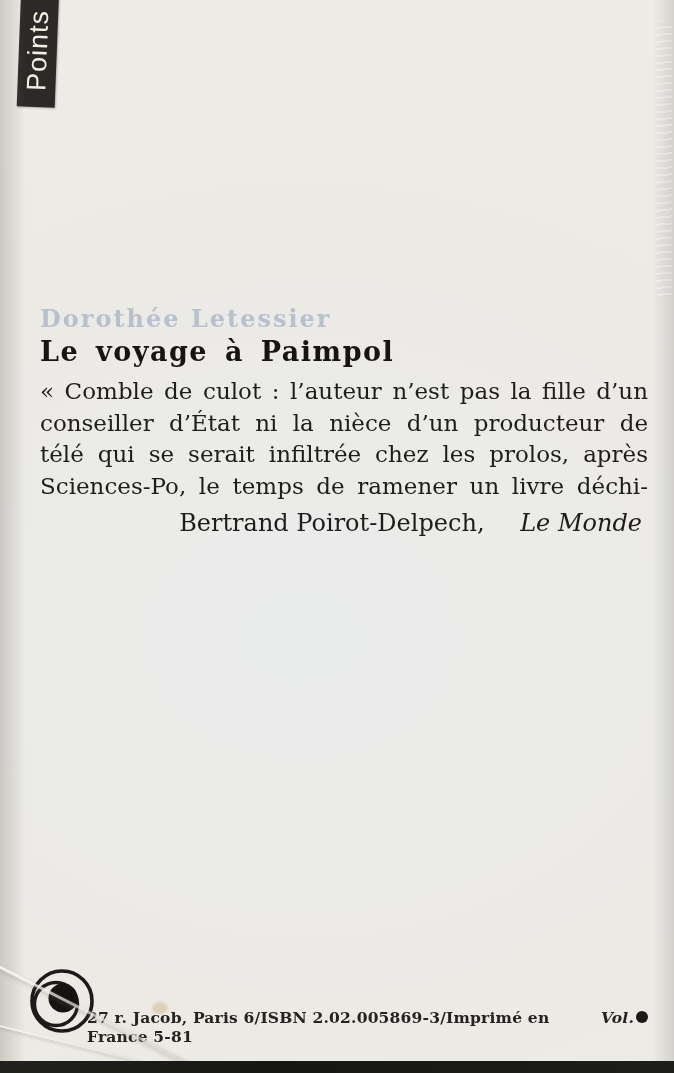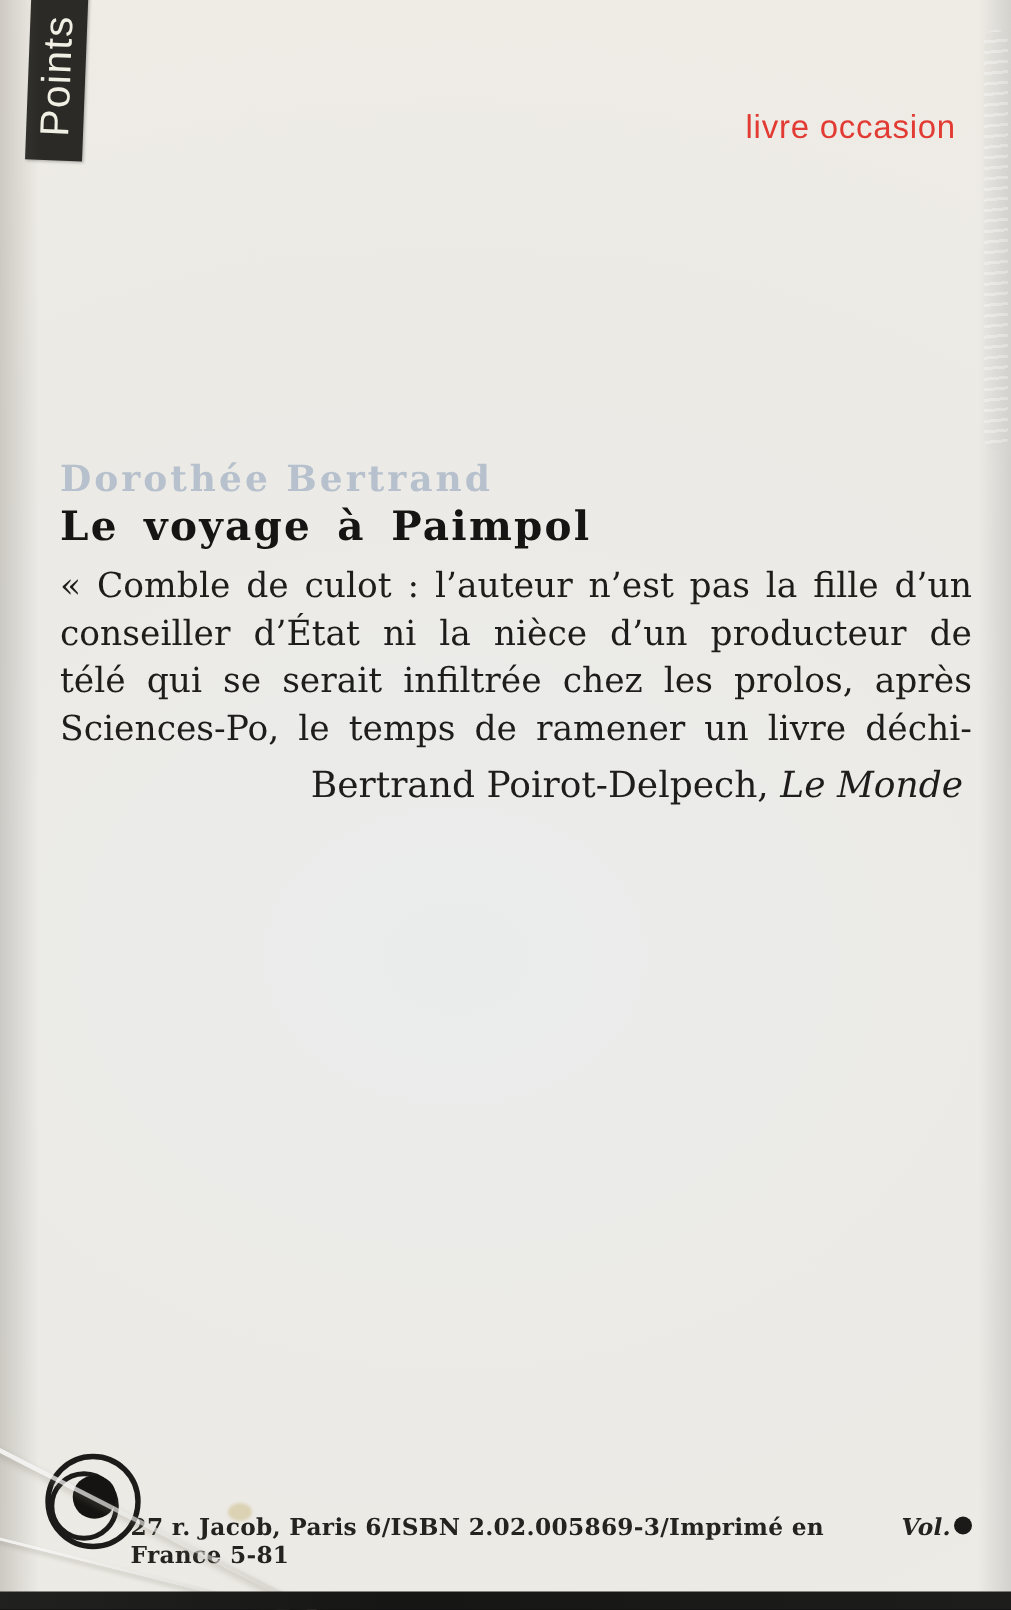--- a/index.html
+++ b/index.html
@@ -80,21 +80,21 @@
   .title{
     color:#161513;font-weight:bold;font-size:27px;letter-spacing:1.5px;
     margin-top:4px;word-spacing:6px;
   }
   .quote{margin-top:9px;font-size:23px;line-height:31.5px;}
   .q-line{text-align:justify;text-align-last:justify;white-space:normal;}
   .q-line.last{text-align-last:left;}
   .attribution{
     margin-top:7px;text-align:right;font-size:24px;padding-right:6px;
   }
-  .attribution .src{font-style:italic;}
+  .attribution .src{font-style:italic;margin-left:28px;}
   
   .logo{position:absolute;left:26px;top:968px;}
   .imprint{
     position:absolute;left:87px;top:1008px;width:561px;
     display:flex;justify-content:space-between;align-items:baseline;
     font-size:15.5px;font-weight:bold;color:#24231f;letter-spacing:.2px;
   }
   .vol{font-style:italic;white-space:nowrap;}
   .vol .dot{
     display:inline-block;width:12px;height:12px;border-radius:50%;
@@ -104,24 +104,23 @@
 </head>
 <body>
 
 <div class="photo">
   <div class="cover">
 
     <div class="points-strip">
       <span>Points</span>
     </div>
 
-    <div class="livre-occasion">livre occasion</div>
 
     <div class="content">
-      <div class="author">Dorothée Bertrand</div>
+      <div class="author">Dorothée Letessier</div>
       <div class="title">Le voyage à Paimpol</div>
       <div class="quote">
           <div class="q-line">« Comble de culot : l’auteur n’est pas la fille d’un</div>
           <div class="q-line">conseiller d’État ni la nièce d’un producteur de</div>
           <div class="q-line">télé qui se serait infiltrée chez les prolos, après</div>
           <div class="q-line">Sciences-Po, le temps de ramener un livre déchi-</div>
         </div>
       <div class="attribution">
         <span>Bertrand Poirot-Delpech,</span>
         <span class="src">Le Monde</span>

